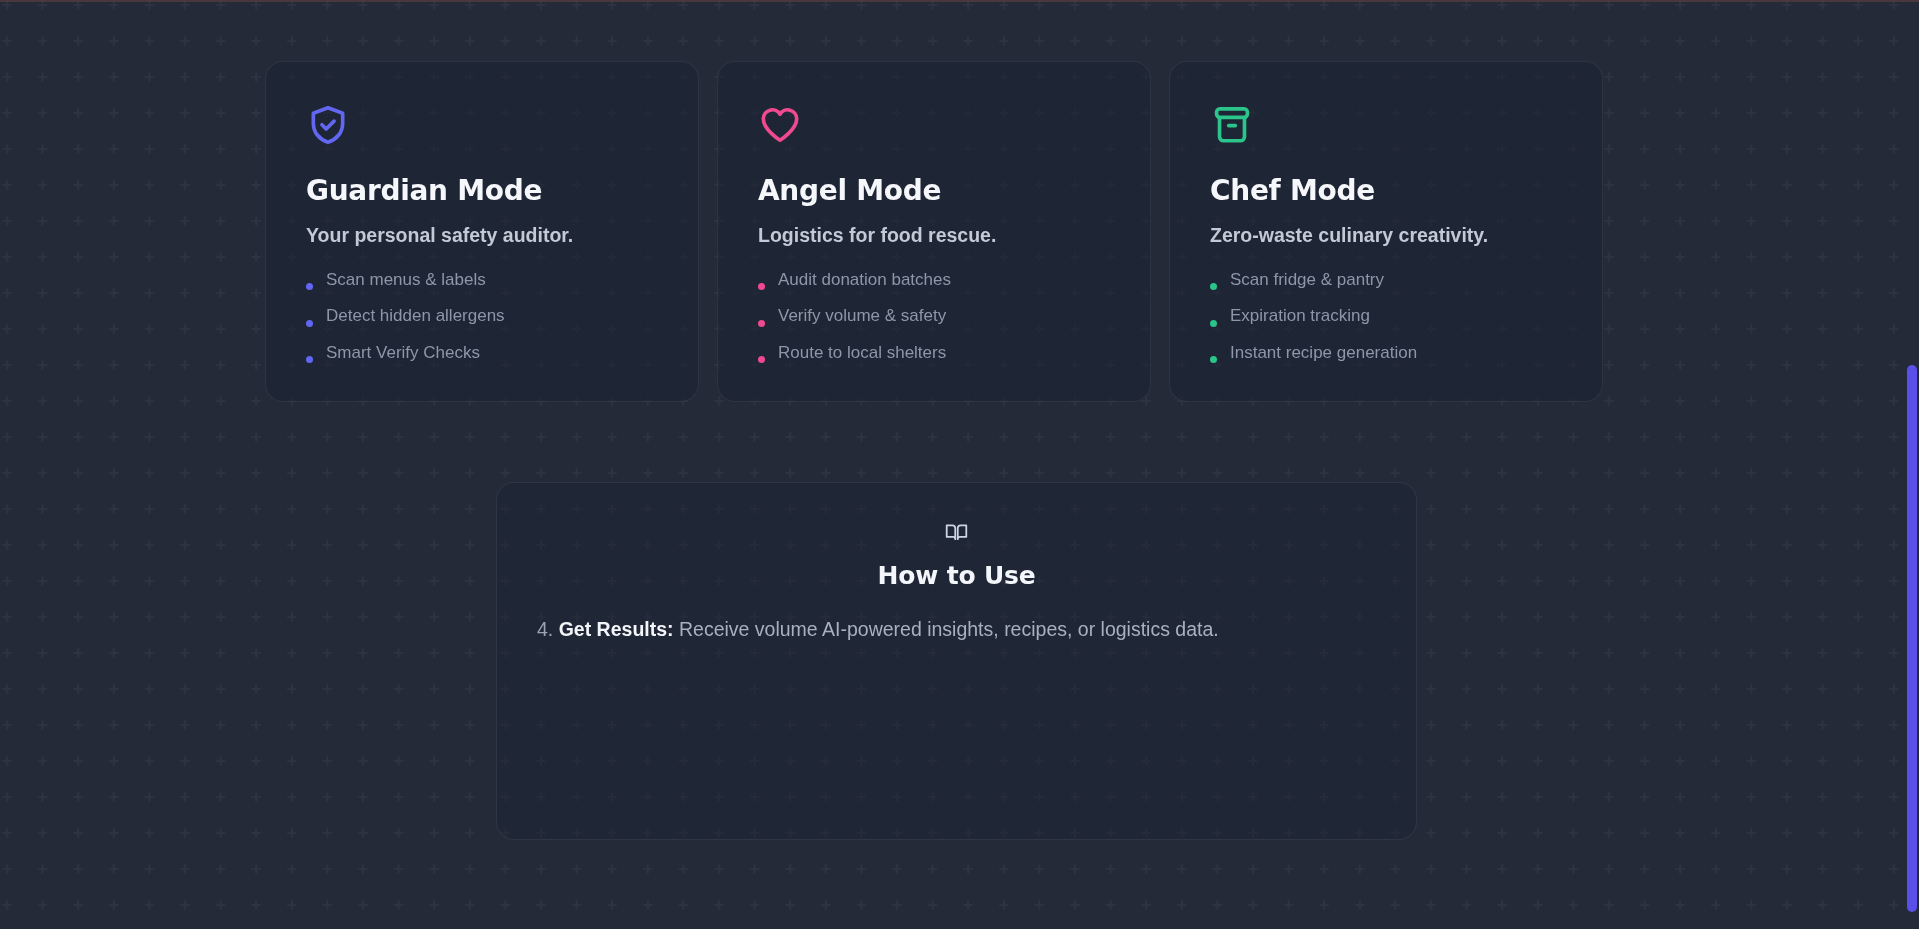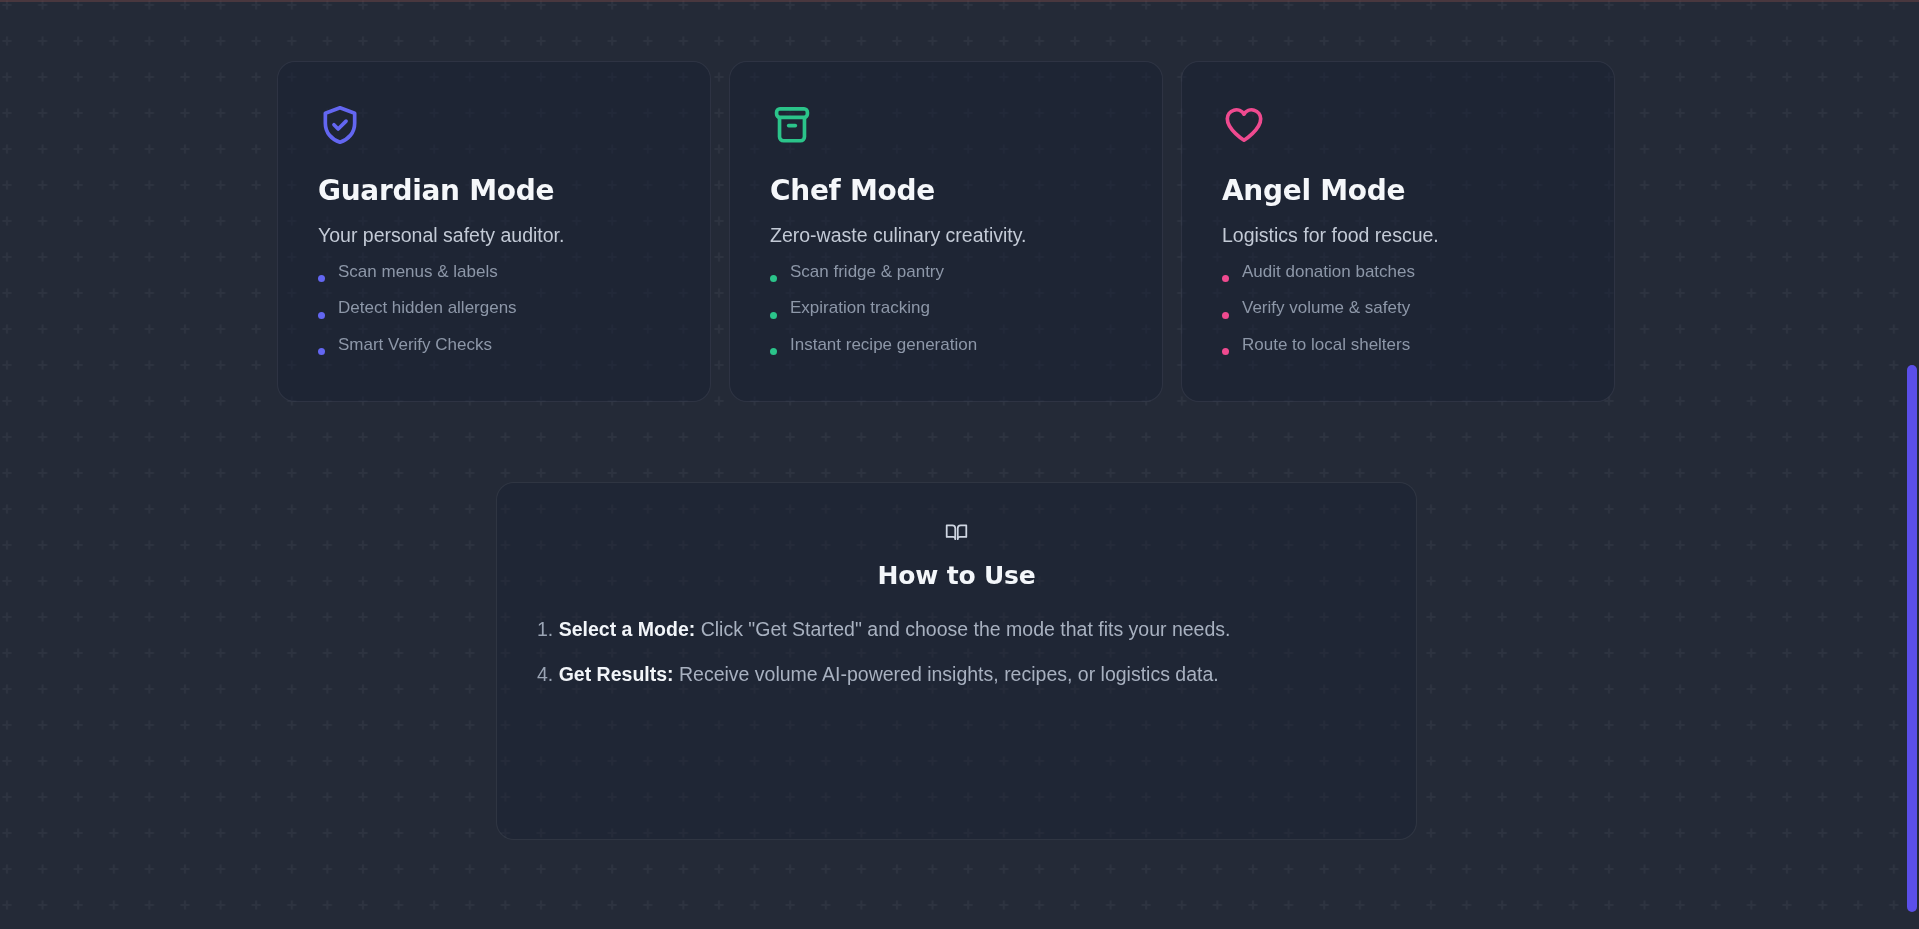--- a/index.html
+++ b/index.html
@@ -42,21 +42,21 @@
     position: relative;
     width: 1919px;
     height: 929px;
     z-index: 2;
   }
 
   
   .cards-row {
     position: absolute;
     top: 61px;
-    left: 277px;
+    left: 265px;
     width: 1382px;
     display: flex;
     gap: 18px;
   }
 
   .mode-card {
     position: relative;
     width: 434px;
     height: 341px;
     background: rgba(26, 33, 51, 0.55);
@@ -78,22 +78,22 @@
     font-weight: bold;
     color: #f5f7fa;
     letter-spacing: -0.3px;
     margin-bottom: 17px;
     font-family: "DejaVu Sans", sans-serif;
   }
 
   .card-sub {
     font-size: 19.5px;
     color: #c3cad6;
-    margin-bottom: 15px;
-    font-weight: 400;
+    margin-bottom: 23px;
+    font-weight: 700;
   }
 
   .feature-list { list-style: none; }
 
   .feature-item {
     display: flex;
     align-items: flex-end;
     font-size: 17px;
     color: #8d97a8;
     margin-bottom: 16px;
@@ -213,87 +213,82 @@
         </li>
         <li class="feature-item">
           <span class="feature-dot" style="background:#6366f1"></span>
           <span>Smart Verify Checks</span>
         </li>
       </ul>
     </div>
 
     <div class="mode-card">
       <div class="card-icon">
+        <svg width="44" height="44" viewBox="0 0 24 24" fill="none" stroke="#ef4a8f" stroke-width="2" stroke-linecap="round" stroke-linejoin="round">
+          <path d="M12 20.3 C12 20.3 2.9 14.6 2.9 8.6 a4.9 4.9 0 0 1 9.1 -2.5 a4.9 4.9 0 0 1 9.1 2.5 c0 6 -9.1 11.7 -9.1 11.7 Z"></path>
+        </svg>
+      </div>
+      <div class="card-title">Angel Mode</div>
+      <div class="card-sub">Logistics for food rescue.</div>
+      <ul class="feature-list">
+        <li class="feature-item">
+          <span class="feature-dot" style="background:#ef4a8f"></span>
+          <span>Audit donation batches</span>
+        </li>
+        <li class="feature-item">
+          <span class="feature-dot" style="background:#ef4a8f"></span>
+          <span>Verify volume &amp; safety</span>
+        </li>
+        <li class="feature-item">
+          <span class="feature-dot" style="background:#ef4a8f"></span>
+          <span>Route to local shelters</span>
+        </li>
+      </ul>
+    </div>
+
+    <div class="mode-card">
+      <div class="card-icon">
         <svg width="44" height="44" viewBox="0 0 24 24" fill="none" stroke="#2bc48a" stroke-width="2" stroke-linecap="round" stroke-linejoin="round">
           <rect x="3.6" y="3.2" width="16.8" height="4.6" rx="1.8"></rect>
           <path d="M5.2 8.2 V18.4 a2.2 2.2 0 0 0 2.2 2.2 h9.2 a2.2 2.2 0 0 0 2.2 -2.2 V8.2"></path>
           <path d="M10.2 12.3 h3.6"></path>
         </svg>
       </div>
       <div class="card-title">Chef Mode</div>
       <div class="card-sub">Zero-waste culinary creativity.</div>
       <ul class="feature-list">
         <li class="feature-item">
           <span class="feature-dot" style="background:#2bc48a"></span>
           <span>Scan fridge &amp; pantry</span>
         </li>
         <li class="feature-item">
           <span class="feature-dot" style="background:#2bc48a"></span>
           <span>Expiration tracking</span>
         </li>
         <li class="feature-item">
           <span class="feature-dot" style="background:#2bc48a"></span>
           <span>Instant recipe generation</span>
-        </li>
-      </ul>
-    </div>
-
-    <div class="mode-card">
-      <div class="card-icon">
-        <svg width="44" height="44" viewBox="0 0 24 24" fill="none" stroke="#ef4a8f" stroke-width="2" stroke-linecap="round" stroke-linejoin="round">
-          <path d="M12 20.3 C12 20.3 2.9 14.6 2.9 8.6 a4.9 4.9 0 0 1 9.1 -2.5 a4.9 4.9 0 0 1 9.1 2.5 c0 6 -9.1 11.7 -9.1 11.7 Z"></path>
-        </svg>
-      </div>
-      <div class="card-title">Angel Mode</div>
-      <div class="card-sub">Logistics for food rescue.</div>
-      <ul class="feature-list">
-        <li class="feature-item">
-          <span class="feature-dot" style="background:#ef4a8f"></span>
-          <span>Audit donation batches</span>
-        </li>
-        <li class="feature-item">
-          <span class="feature-dot" style="background:#ef4a8f"></span>
-          <span>Verify volume &amp; safety</span>
-        </li>
-        <li class="feature-item">
-          <span class="feature-dot" style="background:#ef4a8f"></span>
-          <span>Route to local shelters</span>
         </li>
       </ul>
     </div>
 
   </div>
 
   <div class="howto-card">
     <div class="howto-header">
       <span style="display:flex;">
         <svg width="25" height="25" viewBox="0 0 24 24" fill="none" stroke="#cfd6e2" stroke-width="1.7" stroke-linecap="round" stroke-linejoin="round">
           <path d="M2.6 5.2 h5.4 a2.8 2.8 0 0 1 2.8 2.8 v10.4 a2.1 2.1 0 0 0 -2.1 -2.1 H2.6 Z"></path>
           <path d="M21.4 5.2 h-5.4 a2.8 2.8 0 0 0 -2.8 2.8 v10.4 a2.1 2.1 0 0 1 2.1 -2.1 h6.1 Z"></path>
         </svg>
       </span>
       <span class="howto-title">How to Use</span>
     </div>
 
     <ol class="steps">
-      <li class="step">
-        <span class="step-num">1.</span>
-        <span class="step-label">Select a Mode:</span>
-        <span class="step-text">Click "Get Started" and choose the mode that fits your needs.</span>
-      </li>
       <li class="step">
         <span class="step-num">4.</span>
         <span class="step-label">Get Results:</span>
         <span class="step-text">Receive volume AI-powered insights, recipes, or logistics data.</span>
       </li>
     </ol>
   </div>
 
   <div id="scrollbar-track">
     <div id="scrollbar-thumb"></div>

